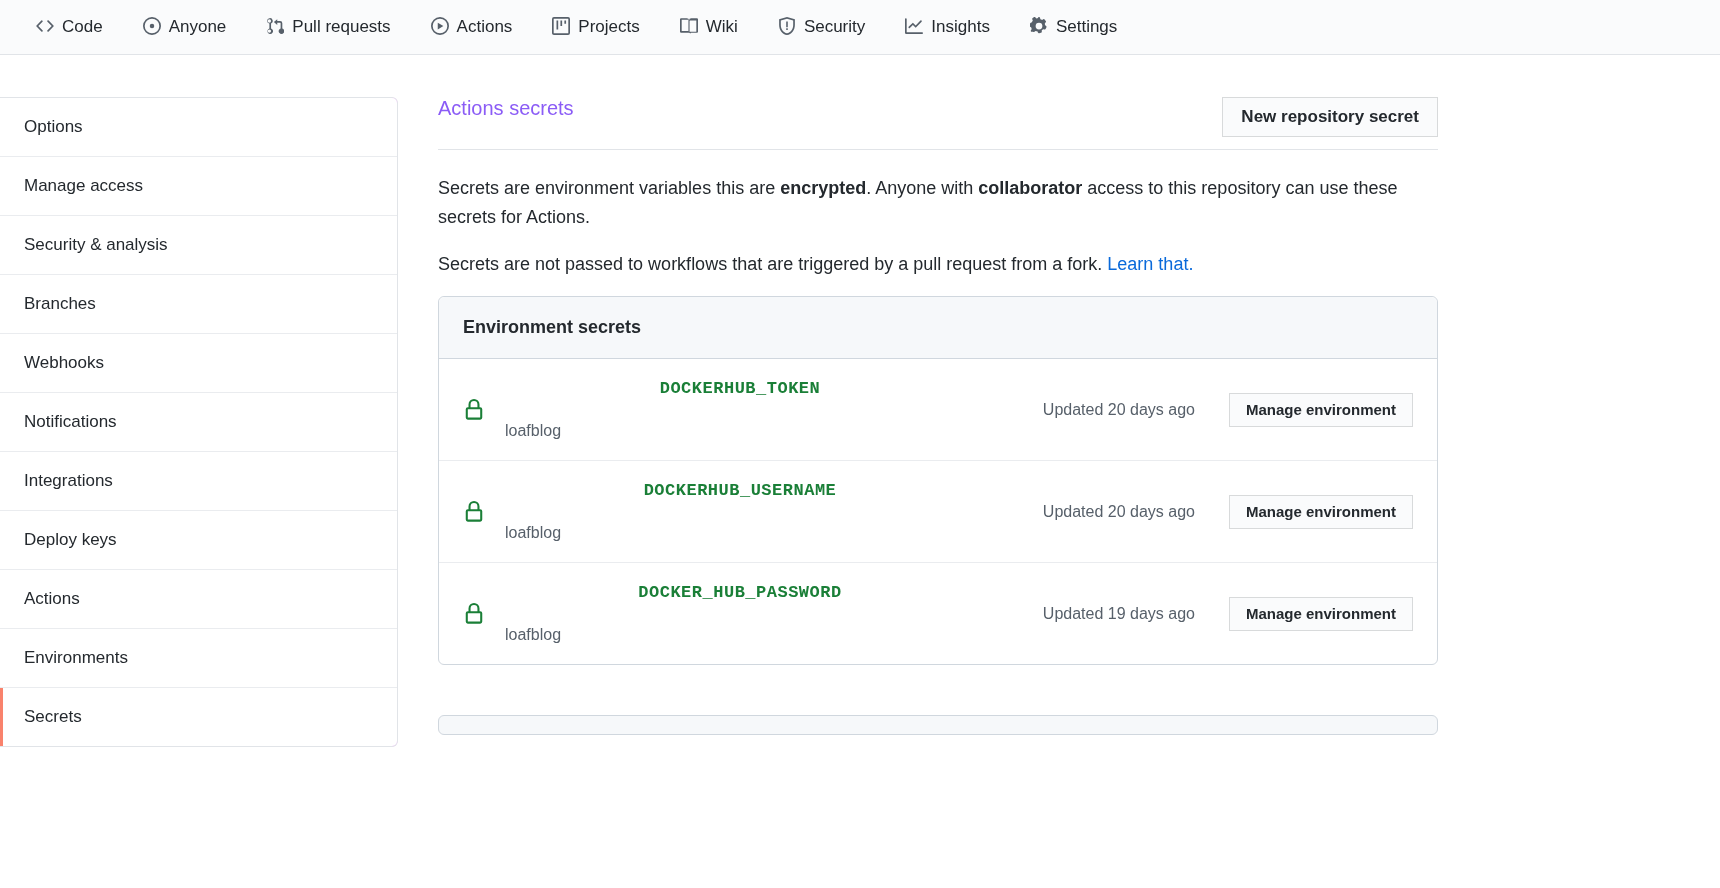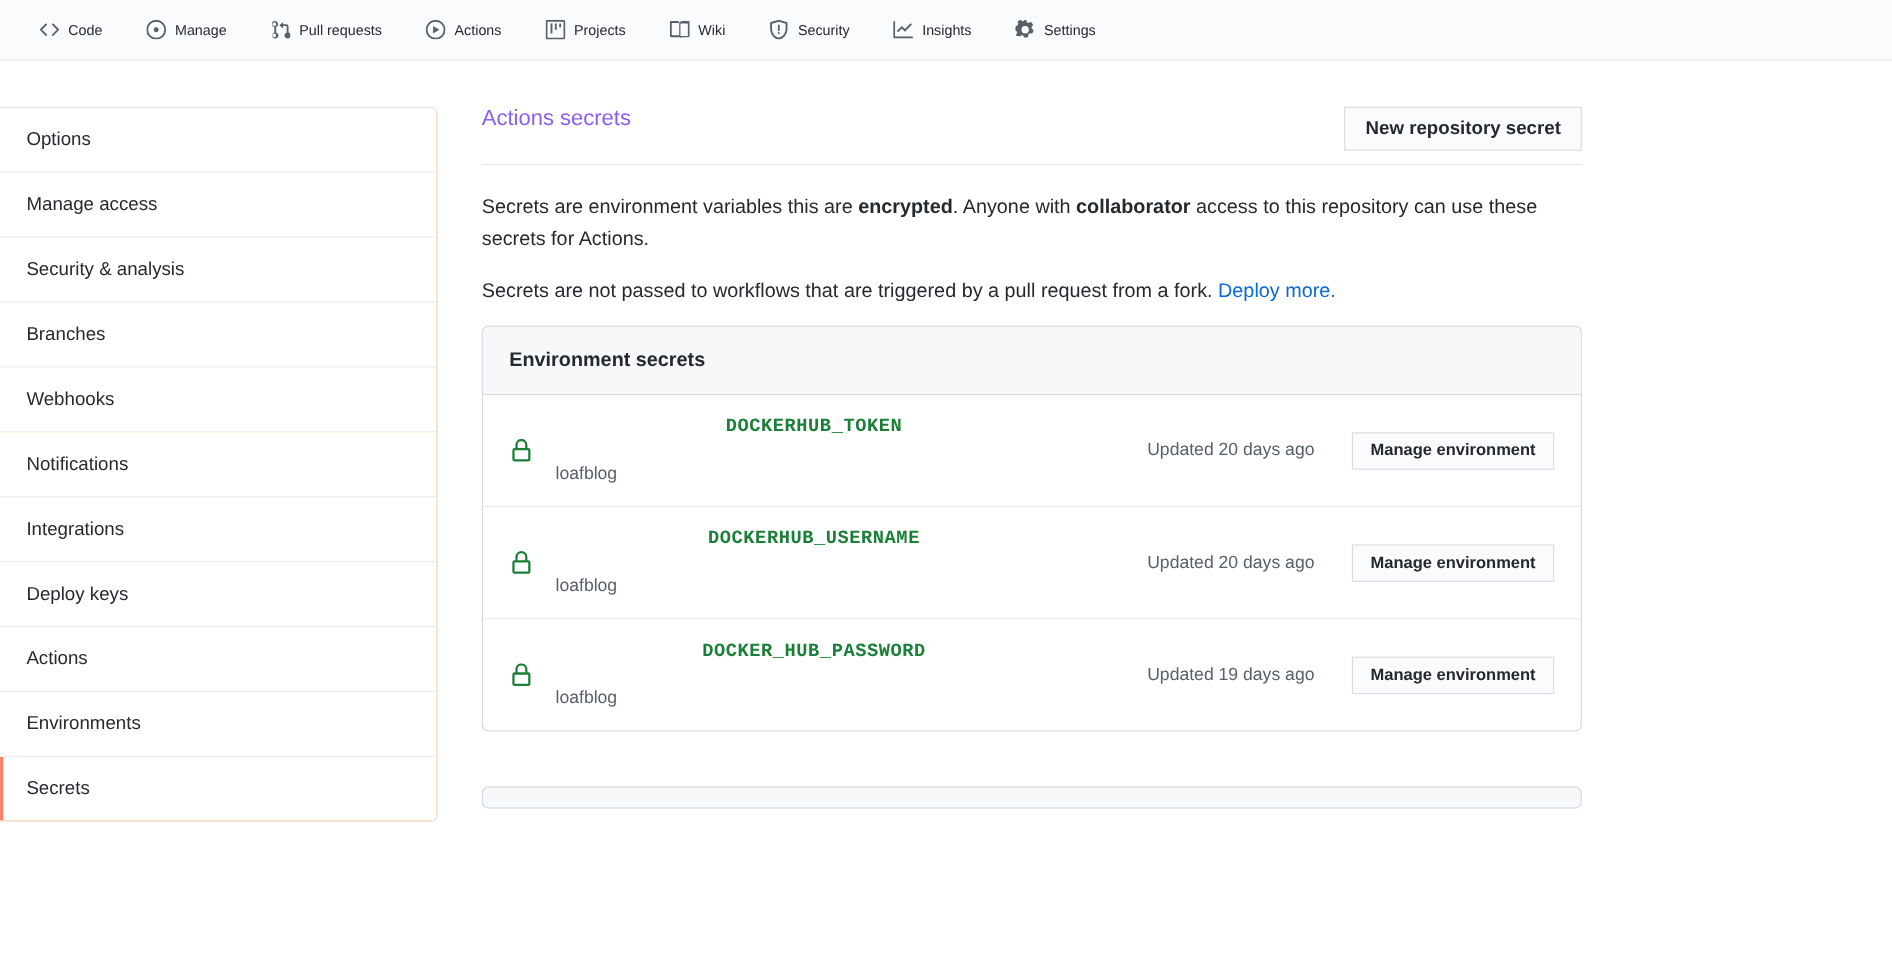--- a/index.html
+++ b/index.html
@@ -16,43 +16,42 @@
     background: #fafbfc;
     border-bottom: 1px solid #e1e4e8;
     padding: 0 20px;
     display: flex;
     gap: 8px;
     height: 55px;
     align-items: center;
   }
   .repo-nav-item {
     display: flex;
-    align-items: center;
     gap: 8px;
     padding: 8px 16px;
-    font-size: 13px;
+    font-size: 17px;
     color: #24292e;
     border-radius: 6px;
     cursor: pointer;
   }
   .repo-nav-item svg { fill: #57606a; }
 
   
   .page {
     display: flex;
     padding-top: 42px;
   }
   .sidebar {
     width: 398px;
     flex: 0 0 398px;
     border: 1px solid #e1e4e8;
     border-left: none;
     border-radius: 0 6px 6px 0;
     overflow: hidden;
-    background: #fdba74;
+    background: #f0abfc;
     align-self: flex-start;
   }
   .sidebar-item {
     display: block;
     padding: 19px 24px;
     font-size: 17px;
     color: #24292e;
     border-bottom: 1px solid #eaecef;
     cursor: pointer;
     background: #ffffff;
@@ -172,21 +171,21 @@
     <svg width="18" height="18" viewBox="0 0 16 16">
         <path d="M4.72 3.22a.75.75 0 011.06 1.06L2.06 8l3.72 3.72a.75.75 0 11-1.06 1.06L.47 8.53a.75.75 0 010-1.06l4.25-4.25zm6.56 0a.75.75 0 10-1.06 1.06L13.94 8l-3.72 3.72a.75.75 0 101.06 1.06l4.25-4.25a.75.75 0 000-1.06l-4.25-4.25z"></path>
       </svg>
     <span>Code</span>
   </a>
   <a class="repo-nav-item">
     <svg width="18" height="18" viewBox="0 0 16 16">
         <path d="M8 0a8 8 0 100 16A8 8 0 008 0zM1.5 8a6.5 6.5 0 1113 0 6.5 6.5 0 01-13 0z"></path>
         <circle cx="8" cy="8" r="2"></circle>
       </svg>
-    <span>Manage</span>
+    <span>Anyone</span>
   </a>
   <a class="repo-nav-item">
     <svg width="18" height="18" viewBox="0 0 16 16">
         <path d="M3 2a1.5 1.5 0 100 3 1.5 1.5 0 000-3zM1 3.5a2.5 2.5 0 113.5 2.3v4.4a2.5 2.5 0 11-1.5 0V5.8A2.5 2.5 0 011 3.5zM3 11a1.5 1.5 0 100 3 1.5 1.5 0 000-3zm9.5-7.5H10V2l-3 2.5L10 7V5h2.5a.5.5 0 01.5.5v4.7a2.5 2.5 0 101.5 0V5.5a2 2 0 00-2-2zm.5 8a1.5 1.5 0 100 3 1.5 1.5 0 000-3z"></path>
       </svg>
     <span>Pull requests</span>
   </a>
   <a class="repo-nav-item">
     <svg width="18" height="18" viewBox="0 0 16 16">
         <path d="M8 0a8 8 0 100 16A8 8 0 008 0zM1.5 8a6.5 6.5 0 1113 0 6.5 6.5 0 01-13 0z"></path>
@@ -248,21 +247,21 @@
     <div class="page-header">
       <h1 class="page-title">Actions secrets</h1>
       <button class="btn">New repository secret</button>
     </div>
 
     <div class="intro">
       <p>
         <span>Secrets are environment variables this are </span><b>encrypted</b><span>. Anyone with </span><b>collaborator</b><span> access to this repository can use these secrets for Actions.</span>
       </p>
       <p>
-        <span>Secrets are not passed to workflows that are triggered by a pull request from a fork. </span><a class="link" href="#">Deploy more.</a>
+        <span>Secrets are not passed to workflows that are triggered by a pull request from a fork. </span><a class="link" href="#">Learn that.</a>
       </p>
     </div>
 
     <section class="box">
       <header class="box-header">Environment secrets</header>
 
       <div class="box-row">
         <svg class="lock-icon" viewBox="0 0 16 16">
             <path d="M4 6V4a4 4 0 118 0v2h.5A1.5 1.5 0 0114 7.5v6A1.5 1.5 0 0112.5 15h-9A1.5 1.5 0 012 13.5v-6A1.5 1.5 0 013.5 6H4zm1.5 0h5V4a2.5 2.5 0 00-5 0v2zM3.5 7.5v6h9v-6h-9z"></path>
           </svg>

